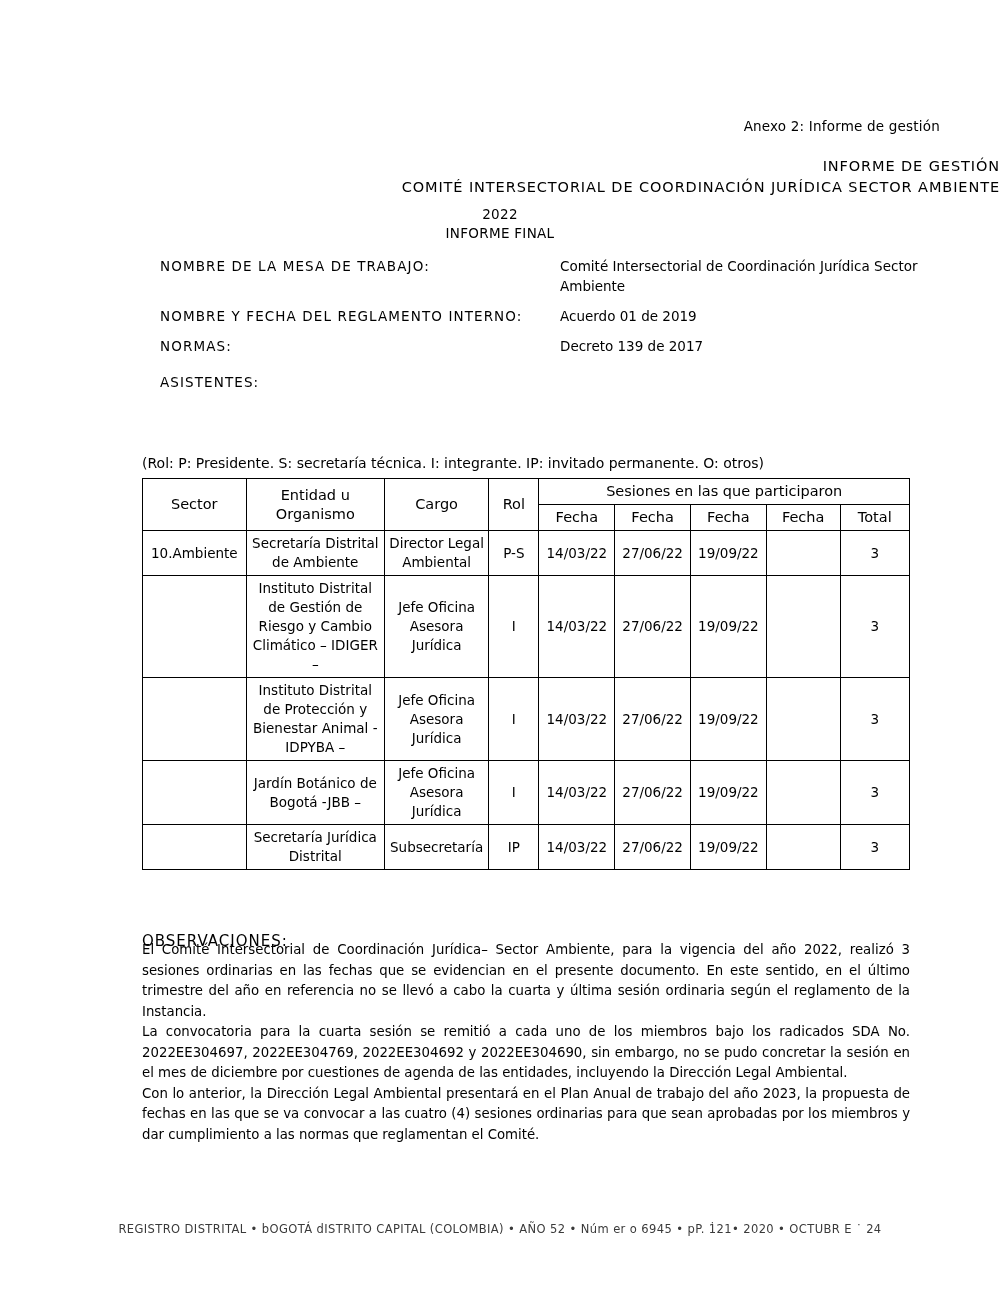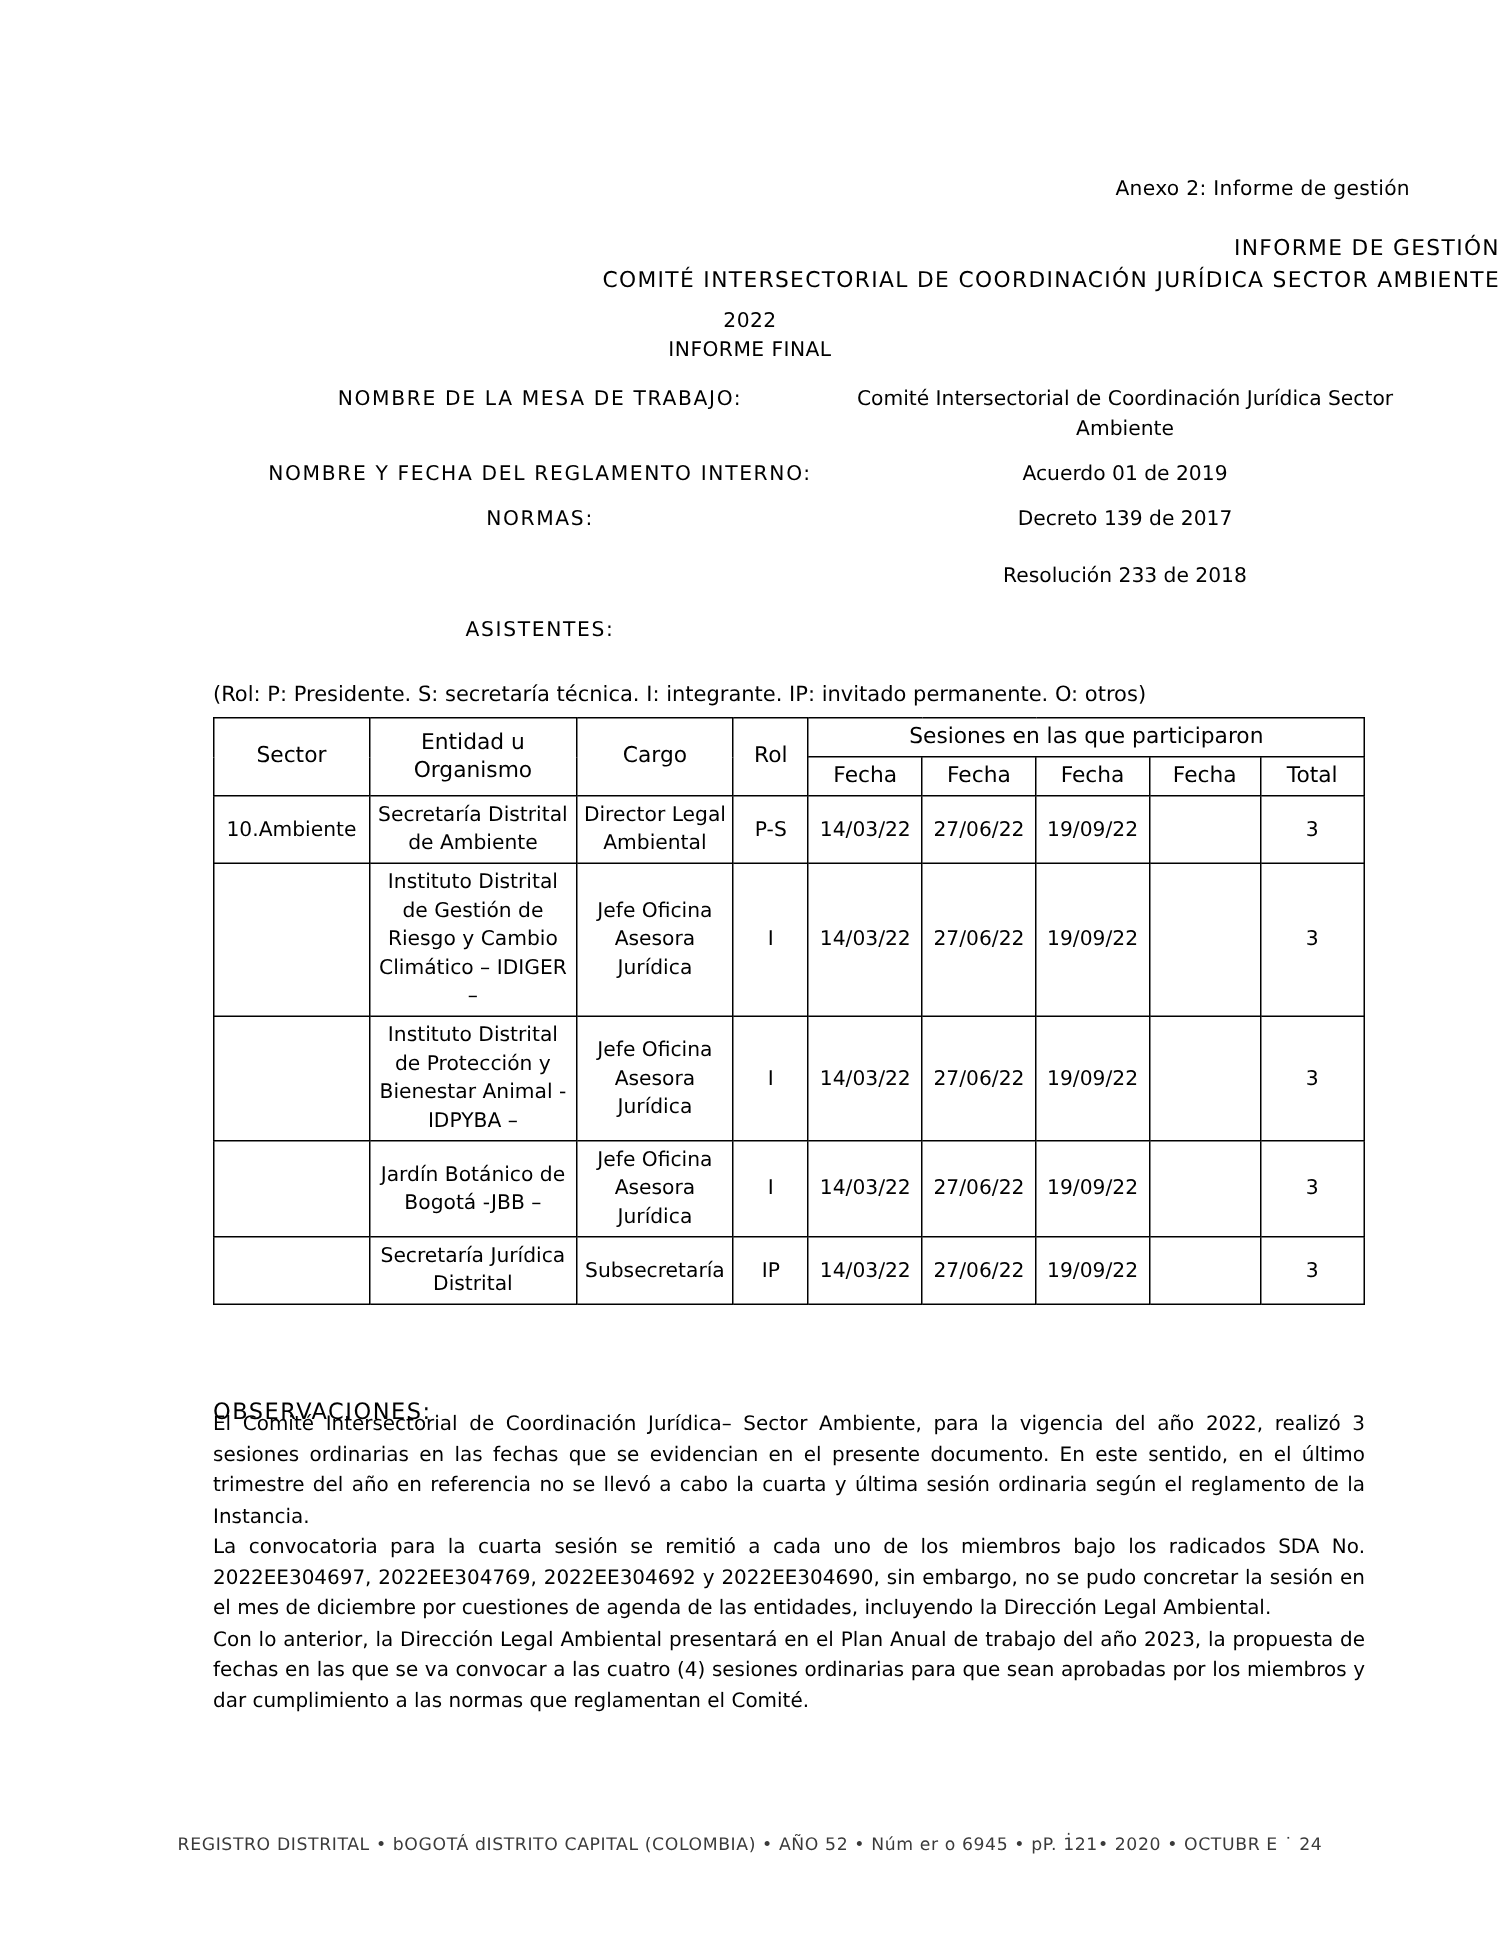--- a/index.html
+++ b/index.html
@@ -53,21 +53,20 @@
   .meta {
     position: absolute;
     top: 256px;
     left: 160px;
     width: 800px;
   }
   .meta-row {
     display: flex;
     align-items: flex-start;
     margin-bottom: 10px;
-    text-align: center;
   }
   .meta-label {
     width: 400px;
     font-size: 13.5px;
     letter-spacing: 1.1px;
     line-height: 20px;
     flex: 0 0 400px;
   }
   .meta-value {
     font-size: 13.5px;
@@ -162,21 +161,20 @@
       <div class="meta-value">Comité Intersectorial de Coordinación Jurídica Sector Ambiente</div>
     </div>
     <div class="meta-row" style="margin-top:8px;">
       <div class="meta-label">NOMBRE Y FECHA DEL REGLAMENTO INTERNO:</div>
       <div class="meta-value">Acuerdo 01 de 2019</div>
     </div>
     <div class="meta-row" style="margin-top:8px;">
       <div class="meta-label">NORMAS:</div>
       <div class="meta-value">
         <span>Decreto 139 de 2017</span>
-        <span class="second-line">Resolución 233 de 2018</span>
       </div>
     </div>
     <div class="meta-row" style="margin-top:16px;">
       <div class="meta-label">ASISTENTES:</div>
       <div class="meta-value"></div>
     </div>
   </div>
 
   <div class="rol-note">(Rol: P: Presidente. S: secretaría técnica. I: integrante. IP: invitado permanente. O: otros)</div>
 

